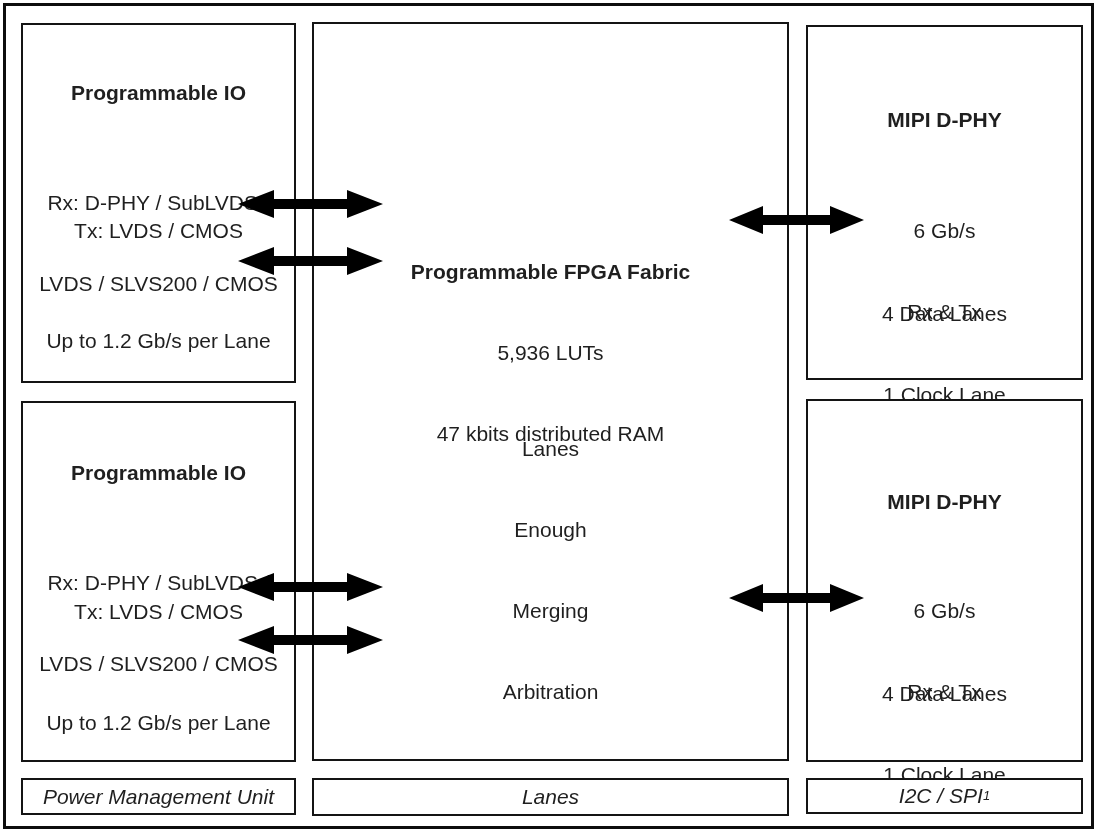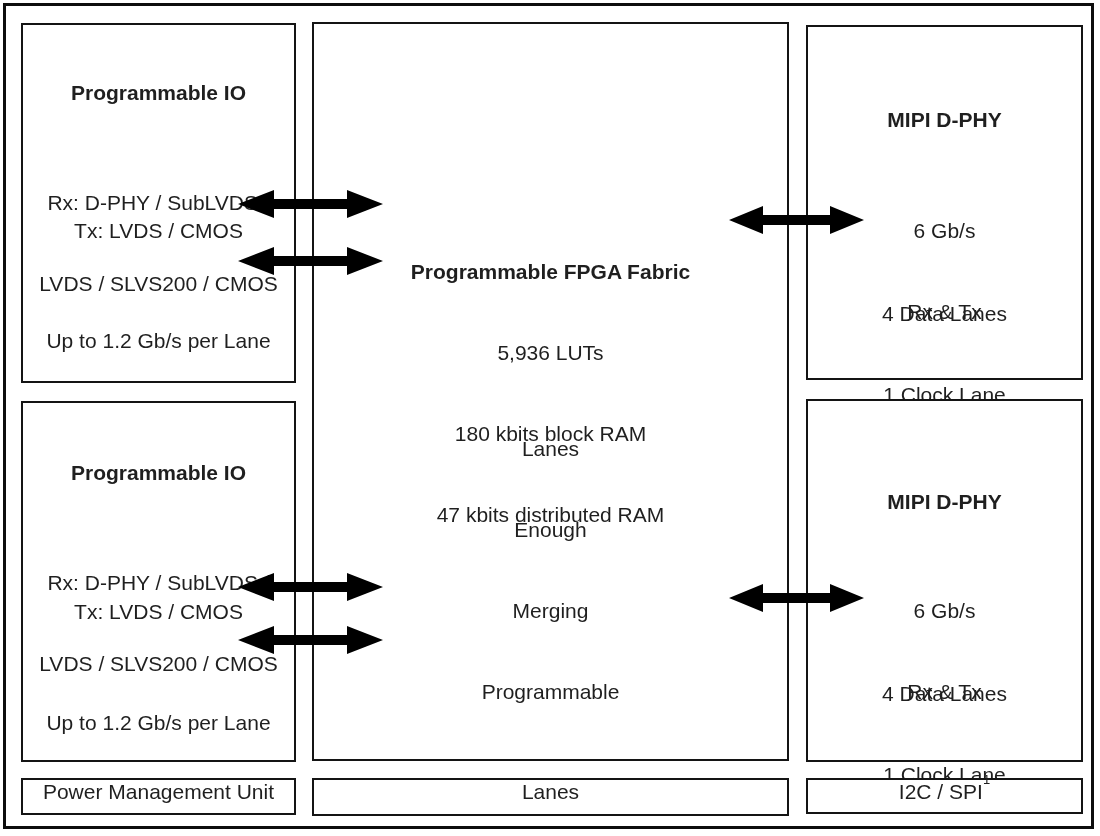--- a/index.html
+++ b/index.html
@@ -30,23 +30,24 @@
     left: 0;
     width: 100%;
     text-align: center;
     font-size: 21px;
     line-height: 27px;
     white-space: pre;
   }
   .bold { font-weight: bold; }
   .label-box {
     display: flex;
-    align-items: flex-start;
+    align-items: center;
     justify-content: center;
     font-size: 21px;
+    font-style: italic;
   }
   .arrow {
     position: absolute;
     z-index: 5;
   }
   .arrow svg { display: block; }
   sup { font-size: 13px; line-height: 0; }
 </style>
 </head>
 <body>
@@ -78,28 +79,27 @@
     <div class="tblock" style="top:252px;">
       <div>Up to 1.2 Gb/s per Lane</div>
       <div>16 IO / 8 Pairs</div>
     </div>
   </div>
 
   <div class="box" style="left:312px; top:22px; width:477px; height:739px;">
     <div class="tblock" style="top:180px;">
       <div class="bold">Programmable FPGA Fabric</div>
       <div>5,936 LUTs</div>
-      <div>180 kbits block RAM</div>
       <div>47 kbits distributed RAM</div>
     </div>
     <div class="tblock" style="top:357px;">
       <div>Lanes</div>
       <div>Enough</div>
       <div>Merging</div>
-      <div>Programmable</div>
+      <div>Arbitration</div>
       
       
       
     </div>
   </div>
 
   <div class="box" style="left:806px; top:25px; width:277px; height:355px;">
     <div class="tblock bold" style="top:79px;">MIPI D-PHY</div>
     <div class="tblock" style="top:136px;">
       <div>6 Gb/s</div>

